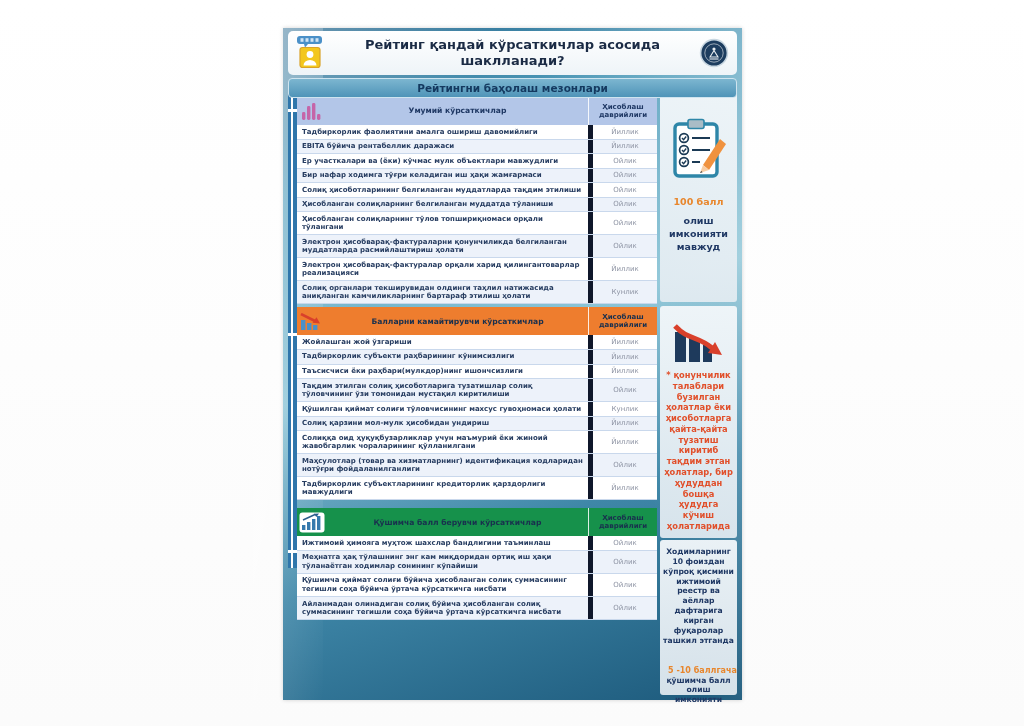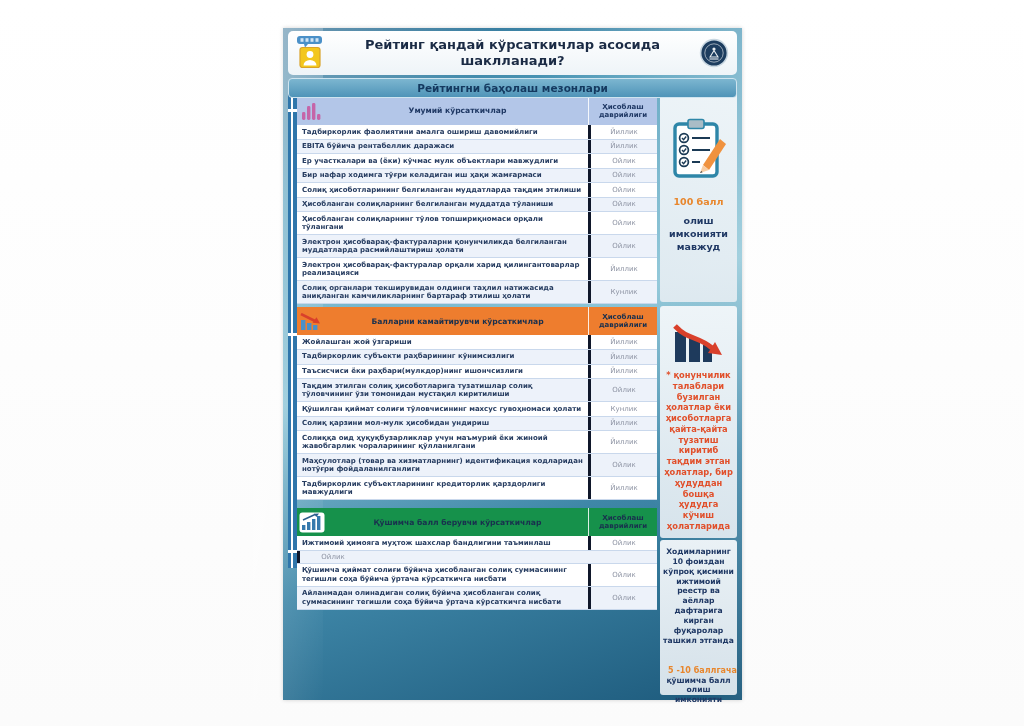--- a/index.html
+++ b/index.html
@@ -47,21 +47,21 @@
     font-size:7.6px; font-weight:bold; color:#1f3864; padding:2px 4px; line-height:1.2; }
   .thead.t1 .htitle, .thead.t2 .htitle { color:#19304e; }
   .hperiod { width:69px; display:flex; align-items:center; justify-content:center; text-align:center;
     font-size:7px; font-weight:bold; color:#1f3864; border-left:1px solid rgba(255,255,255,.85);
     padding:2px 6px; line-height:1.2; }
   .thead.t1 .hperiod, .thead.t2 .hperiod { color:#19304e; }
   .tbody { background:#fff; }
   .trow { display:flex; border-bottom:1px solid #c9d8ec; background:#ffffff; }
   .trow:nth-child(even){ background:#edf2fa; }
   .cell.label { flex:1; padding:2.5px 5px; font-size:7px; font-weight:600; color:#263c60; line-height:1.22; }
-  .cell.period { width:69px; border-left:3px solid #0f172a; display:flex; align-items:center; justify-content:center;
+  .cell.period { width:69px; border-left:5px solid #0f172a; display:flex; align-items:center; justify-content:center;
     font-size:7px; color:#8d93a3; padding:2px; text-align:right; }
 
   
   .side { position:absolute; left:377px; top:62px; width:77px; z-index:2; }
   .panel { position:absolute; left:0; width:77px; border-radius:3px;
     background:linear-gradient(rgba(243,247,250,.95), rgba(228,236,242,.92));
     display:flex; flex-direction:column; align-items:center; text-align:center; }
   .p1 { top:0px;   height:212px; padding-top:28px; }
   .p2 { top:216px; height:232px; padding-top:16px; }
   .p3 { top:450px; height:155px; padding-top:7px; }
@@ -231,20 +231,21 @@
         </span>
         <div class="htitle">Қўшимча балл берувчи кўрсаткичлар</div>
         <div class="hperiod">Ҳисоблаш даврийлиги</div>
       </div>
       <div class="tbody">
           <div class="trow">
             <div class="cell label">Ижтимоий ҳимояга муҳтож шахслар бандлигини таъминлаш</div>
             <div class="cell period">Ойлик</div>
           </div>
           <div class="trow">
+            <div class="cell label">Меҳнатга ҳақ тўлашнинг энг кам миқдоридан ортиқ иш ҳақи тўланаётган ходимлар  сонининг кўпайиши</div>
             <div class="cell period">Ойлик</div>
           </div>
           <div class="trow">
             <div class="cell label">Қўшимча қиймат солиғи бўйича ҳисобланган солиқ суммасининг тегишли  соҳа бўйича ўртача кўрсаткичга нисбати</div>
             <div class="cell period">Ойлик</div>
           </div>
           <div class="trow">
             <div class="cell label">Айланмадан олинадиган солиқ бўйича ҳисобланган солиқ суммасининг тегишли  соҳа бўйича ўртача кўрсаткичга нисбати</div>
             <div class="cell period">Ойлик</div>
           </div>

